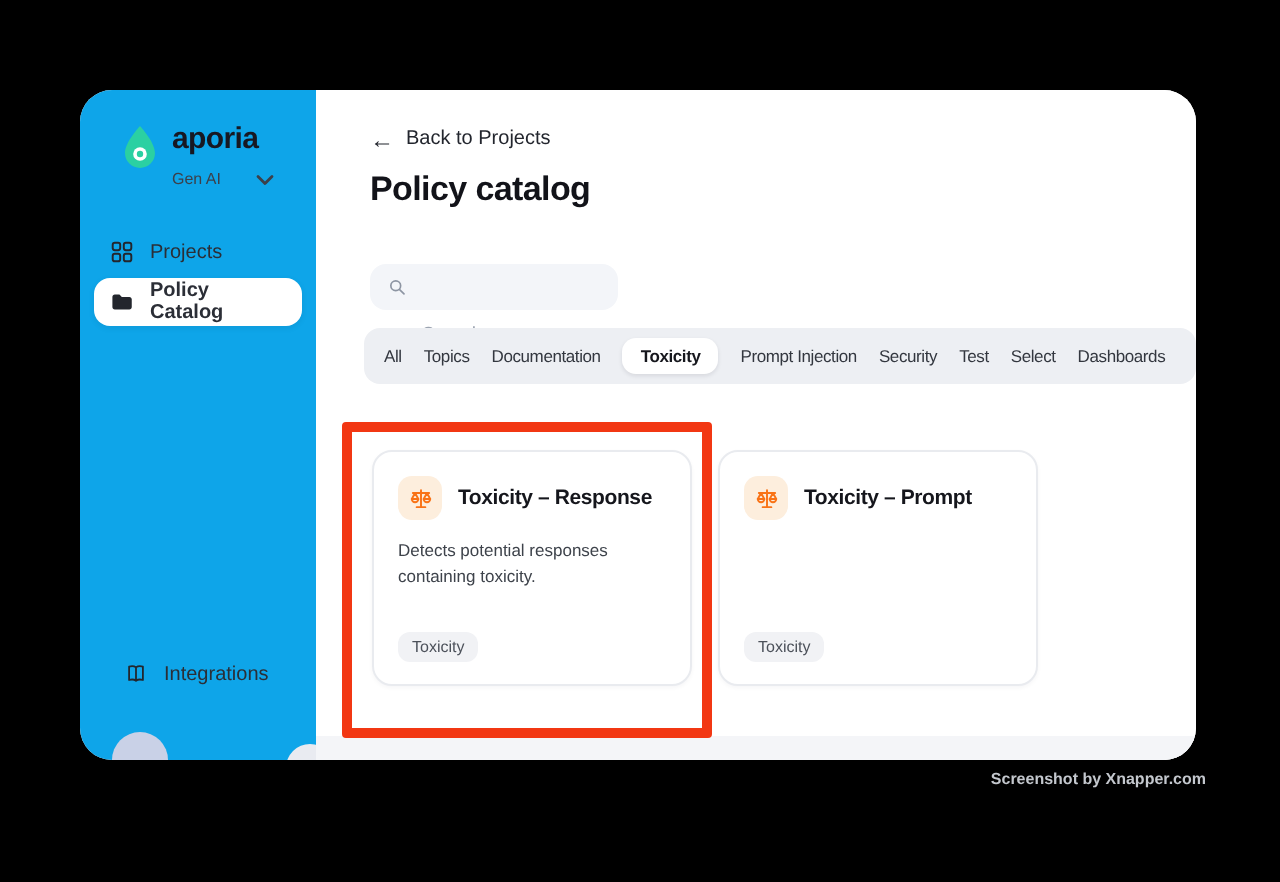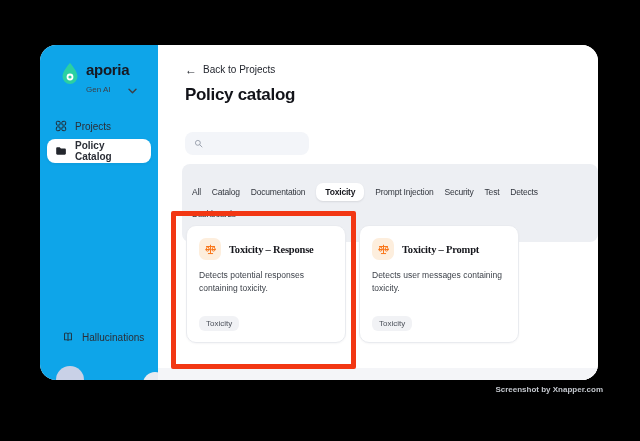--- a/index.html
+++ b/index.html
@@ -36,31 +36,31 @@
               color:#121319;letter-spacing:-0.3px;}
   .subtitle{position:absolute;left:27px;top:65px;font-size:10px;color:#474c55;}
   .searchbox{position:absolute;left:27px;top:87px;width:124px;height:23px;
              background:#f3f5f9;border-radius:8px;display:flex;align-items:center;
              gap:6px;padding:0 9px;box-sizing:border-box;}
   .searchbox input{border:none;background:transparent;outline:none;width:100%;
                    font-size:9.5px;color:#333;font-family:inherit;margin-top:48px;}
   .searchbox input::placeholder{color:#9ba3b0;}
 
   .tabs{position:absolute;left:24px;top:119px;width:416px;box-sizing:border-box;
-        background:#edeff3;border-radius:8px;padding:19px 10px;
+        background:#edeff3;border-radius:8px;padding:5px 10px;
         display:flex;flex-wrap:wrap;align-items:center;gap:4px 11px;}
   .tab{font-size:8.5px;letter-spacing:-0.2px;color:#33373f;padding:4px 0;white-space:nowrap;}
   .tab.active{background:#fff;border-radius:7px;padding:4px 9px;font-weight:700;
               color:#16171d;box-shadow:0 1px 2px rgba(16,24,40,.10);}
 
   .cards{position:absolute;left:28px;top:180px;display:flex;gap:13px;}
   .card{width:160px;height:118px;background:#fff;border:1px solid #e9ebef;
         border-radius:10px;padding:12px;box-sizing:border-box;position:relative;
         box-shadow:0 1px 2px rgba(16,24,40,.04);}
-  .card-head{display:flex;align-items:center;gap:8px;font-family:Liberation Serif, serif;}
+  .card-head{display:flex;align-items:center;gap:8px;}
   .card-icon{width:22px;height:22px;border-radius:7px;background:#fdeedd;
              display:flex;align-items:center;justify-content:center;flex-shrink:0;}
   .card-title{font-size:10.5px;font-weight:700;color:#15161c;white-space:nowrap;
               letter-spacing:-0.2px;}
   .card-desc{margin-top:9px;font-size:8.5px;line-height:1.5;color:#3e434b;width:142px;}
   .tag{position:absolute;left:12px;bottom:11px;background:#f1f2f5;border-radius:6px;
        padding:3px 7px;font-size:8px;color:#4c515a;}
 
   .bottom-strip{position:absolute;left:0;right:0;bottom:0;height:12px;background:#f4f5f8;}
 
@@ -115,21 +115,21 @@
           <path d="M1.6 4.6 c0-.9.7-1.6 1.6-1.6 h3.1 l1.6 1.6 h5 c.9 0 1.6.7 1.6 1.6 v5.2 c0 .9-.7 1.6-1.6 1.6 H3.2 c-.9 0-1.6-.7-1.6-1.6 Z" fill="#23262d"></path>
         </svg>
         <span>Policy Catalog</span>
       </div>
     </div>
 
     <div class="nav-item doc-item">
       <svg class="nav-icon" viewBox="0 0 16 16">
         <path d="M8 3.6 C6.8 2.7 5 2.6 3.4 3.1 V12 C5 11.5 6.8 11.6 8 12.5 C9.2 11.6 11 11.5 12.6 12 V3.1 C11 2.6 9.2 2.7 8 3.6 Z M8 3.6 V12.5" fill="none" stroke="#23262d" stroke-width="1.2" stroke-linejoin="round"></path>
       </svg>
-      <span>Hallucinations</span>
+      <span>Integrations</span>
     </div>
 
     <div class="half-circle-a"></div>
     <div class="half-circle-b"></div>
   </div>
 
   <div class="main">
 
     <div class="back">
       <span class="back-arrow">←</span>
@@ -141,27 +141,27 @@
     <div class="searchbox">
       <svg width="11" height="11" viewBox="0 0 14 14">
         <circle cx="6" cy="6" r="3.8" fill="none" stroke="#8d95a3" stroke-width="1.3"></circle>
         <path d="M9 9 L12.4 12.4" stroke="#8d95a3" stroke-width="1.3" stroke-linecap="round"></path>
       </svg>
       <input type="text" placeholder="Search" style="">
     </div>
 
     <div class="tabs">
       <span class="tab">All</span>
-      <span class="tab">Catalog</span>
+      <span class="tab">Topics</span>
       <span class="tab">Documentation</span>
       <span class="tab active">Toxicity</span>
       <span class="tab">Prompt Injection</span>
       <span class="tab">Security</span>
       <span class="tab">Test</span>
-      <span class="tab">Detects</span>
+      <span class="tab">Select</span>
       <span class="tab">Dashboards</span>
     </div>
 
     <div class="cards">
 
       <div class="card">
         <div class="card-head">
           <span class="card-icon">
             <svg width="13" height="13" viewBox="0 0 24 24">
               <g fill="none" stroke="#f97316" stroke-width="1.8" stroke-linecap="round" stroke-linejoin="round">
@@ -191,21 +191,20 @@
                   <path d="M4.5 6.5 h15"></path>
                 <path d="M6.5 6.5 L3.5 12 h6 Z"></path>
                   <path d="M17.5 6.5 L14.5 12 h6 Z"></path>
                 <path d="M3.5 12 a3 3 0 0 0 6 0"></path>
                   <path d="M14.5 12 a3 3 0 0 0 6 0"></path>
               </g>
             </svg>
           </span>
           <span class="card-title">Toxicity – Prompt</span>
         </div>
-        <div class="card-desc">Detects user messages containing toxicity.</div>
         <span class="tag">Toxicity</span>
       </div>
 
     </div>
 
     <div class="bottom-strip"></div>
   </div>
 </div>
 
 <div class="annotation-rect"></div>

